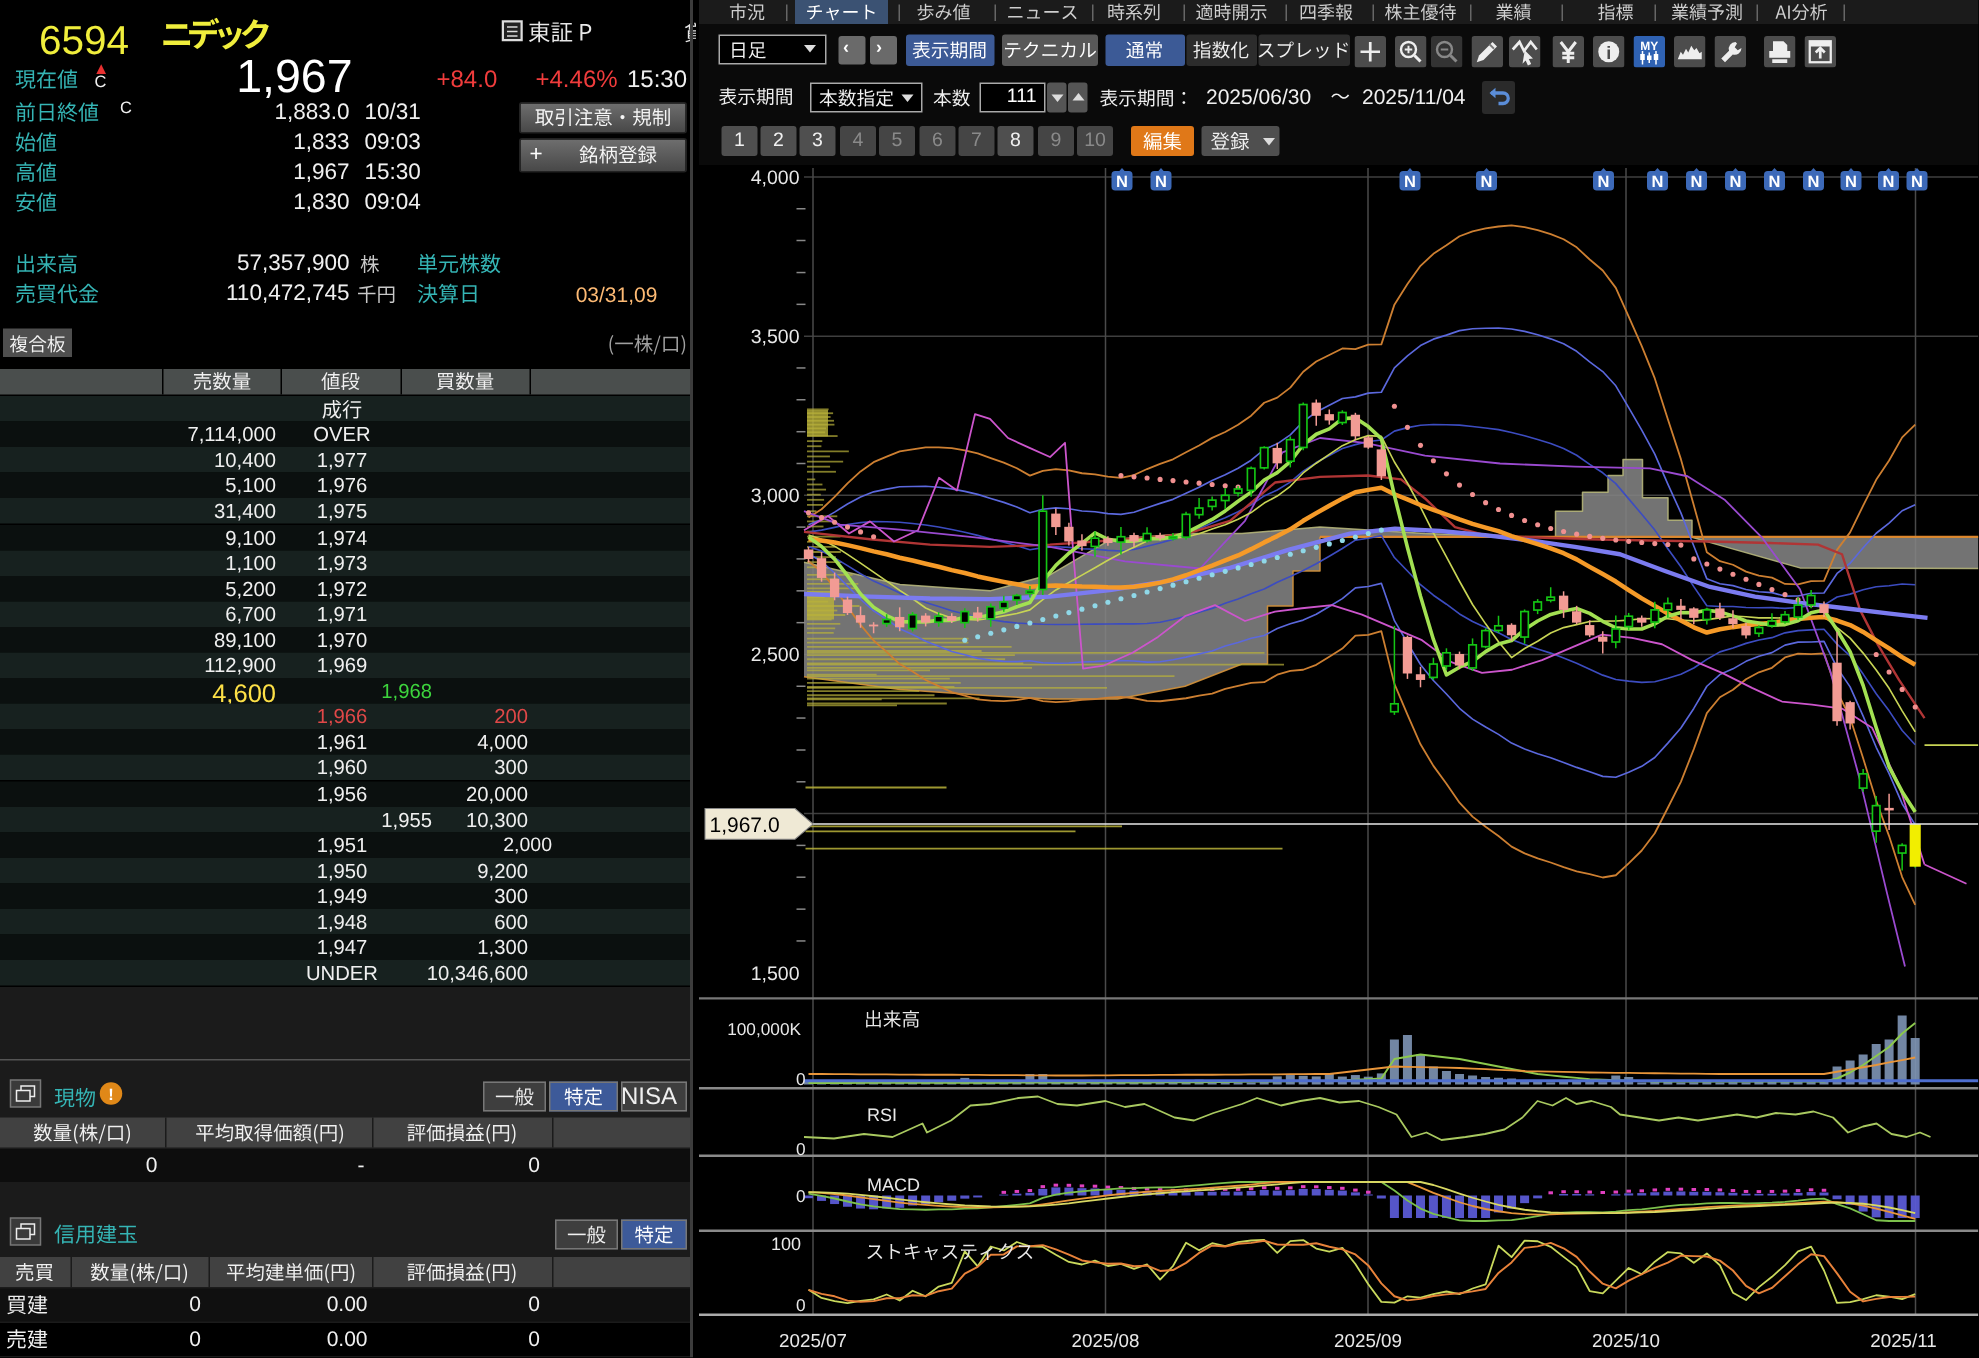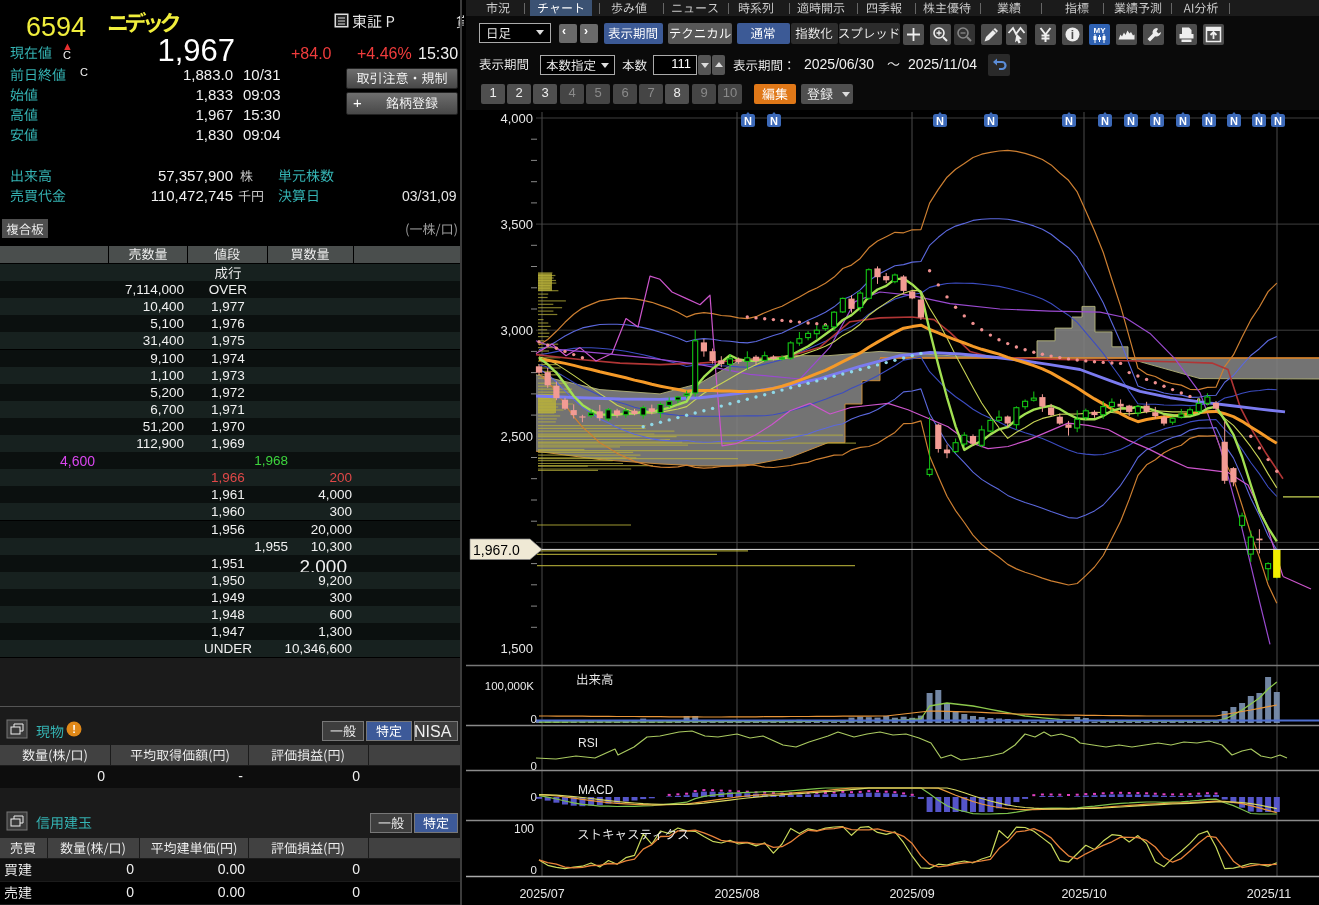--- a/index.html
+++ b/index.html
@@ -714,21 +714,21 @@
 <div style="position:absolute;left:120px;top:66px;width:113px;text-align:right;font-size:15px;color:#f0f0f0">1,883.0</div>
 <div style="position:absolute;left:243px;top:66px;font-size:15px;color:#f0f0f0">10/31</div>
 <div style="position:absolute;left:120px;top:86px;width:113px;text-align:right;font-size:15px;color:#f0f0f0">1,833</div>
 <div style="position:absolute;left:243px;top:86px;font-size:15px;color:#f0f0f0">09:03</div>
 <div style="position:absolute;left:120px;top:106px;width:113px;text-align:right;font-size:15px;color:#f0f0f0">1,967</div>
 <div style="position:absolute;left:243px;top:106px;font-size:15px;color:#f0f0f0">15:30</div>
 <div style="position:absolute;left:120px;top:126px;width:113px;text-align:right;font-size:15px;color:#f0f0f0">1,830</div>
 <div style="position:absolute;left:243px;top:126px;font-size:15px;color:#f0f0f0">09:04</div>
 <div style="position:absolute;left:100px;top:167px;width:133px;text-align:right;font-size:15px;color:#f0f0f0">57,357,900</div>
 <div style="position:absolute;left:90px;top:187px;width:143px;text-align:right;font-size:15px;color:#f0f0f0">110,472,745</div>
-<div style="position:absolute;left:402px;top:188px;width:78px;text-align:left;font-size:14px;color:#e5e5e5">03/31,09</div>
+<div style="position:absolute;left:372px;top:188px;width:78px;text-align:center;font-size:14px;color:#fdba74">03/31,09</div>
 <div style="position:absolute;left:346px;top:68px;width:110px;height:19px;background:linear-gradient(#6e6e6e,#484848);border:1px solid #222;border-radius:2px"></div>
 <div style="position:absolute;left:346px;top:92px;width:110px;height:21px;background:linear-gradient(#6e6e6e,#484848);border:1px solid #222;border-radius:2px"></div>
 <div style="position:absolute;left:353px;top:94px;font-size:15px;color:#fff">+</div>
 <div style="position:absolute;left:2px;top:219px;width:46px;height:19px;background:#4e4e4e"></div>
 <div style="position:absolute;left:0;top:246px;width:460px;height:17px;background:#4a4e4d"></div>
 <div style="position:absolute;left:108px;top:246px;width:1px;height:17px;background:#000"></div>
 <div style="position:absolute;left:187px;top:246px;width:1px;height:17px;background:#000"></div>
 <div style="position:absolute;left:267px;top:246px;width:1px;height:17px;background:#000"></div>
 <div style="position:absolute;left:353px;top:246px;width:1px;height:17px;background:#000"></div>
 <div style="position:absolute;left:0;top:264.0px;width:460px;height:17.1px;background:#17211f"></div>
@@ -750,46 +750,46 @@
 <div style="position:absolute;left:0;top:366.6px;width:460px;height:17.1px;background:#17211f"></div>
 <div style="position:absolute;left:60px;top:367.6px;width:124px;text-align:right;font-size:13.5px;color:#f0f0f0">1,100</div>
 <div style="position:absolute;left:168px;top:367.6px;width:120px;text-align:center;font-size:13.5px;color:#f0f0f0">1,973</div>
 <div style="position:absolute;left:0;top:383.7px;width:460px;height:17.1px;background:#0b100f"></div>
 <div style="position:absolute;left:60px;top:384.7px;width:124px;text-align:right;font-size:13.5px;color:#f0f0f0">5,200</div>
 <div style="position:absolute;left:168px;top:384.7px;width:120px;text-align:center;font-size:13.5px;color:#f0f0f0">1,972</div>
 <div style="position:absolute;left:0;top:400.8px;width:460px;height:17.1px;background:#17211f"></div>
 <div style="position:absolute;left:60px;top:401.8px;width:124px;text-align:right;font-size:13.5px;color:#f0f0f0">6,700</div>
 <div style="position:absolute;left:168px;top:401.8px;width:120px;text-align:center;font-size:13.5px;color:#f0f0f0">1,971</div>
 <div style="position:absolute;left:0;top:417.9px;width:460px;height:17.1px;background:#0b100f"></div>
-<div style="position:absolute;left:60px;top:418.9px;width:124px;text-align:right;font-size:13.5px;color:#f0f0f0">51,200</div>
+<div style="position:absolute;left:60px;top:418.9px;width:124px;text-align:right;font-size:13.5px;color:#f0f0f0">89,100</div>
 <div style="position:absolute;left:168px;top:418.9px;width:120px;text-align:center;font-size:13.5px;color:#f0f0f0">1,970</div>
 <div style="position:absolute;left:0;top:435.0px;width:460px;height:17.1px;background:#17211f"></div>
 <div style="position:absolute;left:60px;top:436.0px;width:124px;text-align:right;font-size:13.5px;color:#f0f0f0">112,900</div>
 <div style="position:absolute;left:168px;top:436.0px;width:120px;text-align:center;font-size:13.5px;color:#f0f0f0">1,969</div>
 <div style="position:absolute;left:0;top:452.1px;width:460px;height:17.1px;background:#0b100f"></div>
-<div style="position:absolute;left:60px;top:453.1px;width:124px;font-size:14px;color:#d946ef">4,600</div>
+<div style="position:absolute;left:60px;top:453.1px;width:124px;text-align:right;font-size:17px;color:#fde047">4,600</div>
 <div style="position:absolute;left:168px;top:453.1px;width:120px;text-align:right;font-size:13.5px;color:#3dd43d">1,968</div>
 <div style="position:absolute;left:0;top:469.2px;width:460px;height:17.1px;background:#17211f"></div>
 <div style="position:absolute;left:168px;top:470.2px;width:120px;text-align:center;font-size:13.5px;color:#e04848">1,966</div>
 <div style="position:absolute;left:240px;top:470.2px;width:112px;text-align:right;font-size:13.5px;color:#e04848">200</div>
 <div style="position:absolute;left:0;top:486.3px;width:460px;height:17.1px;background:#0b100f"></div>
 <div style="position:absolute;left:168px;top:487.3px;width:120px;text-align:center;font-size:13.5px;color:#f0f0f0">1,961</div>
 <div style="position:absolute;left:240px;top:487.3px;width:112px;text-align:right;font-size:13.5px;color:#f0f0f0">4,000</div>
 <div style="position:absolute;left:0;top:503.4px;width:460px;height:17.1px;background:#17211f"></div>
 <div style="position:absolute;left:168px;top:504.4px;width:120px;text-align:center;font-size:13.5px;color:#f0f0f0">1,960</div>
 <div style="position:absolute;left:240px;top:504.4px;width:112px;text-align:right;font-size:13.5px;color:#f0f0f0">300</div>
 <div style="position:absolute;left:0;top:520.5px;width:460px;height:17.1px;background:#0b100f"></div>
 <div style="position:absolute;left:168px;top:521.5px;width:120px;text-align:center;font-size:13.5px;color:#f0f0f0">1,956</div>
 <div style="position:absolute;left:240px;top:521.5px;width:112px;text-align:right;font-size:13.5px;color:#f0f0f0">20,000</div>
 <div style="position:absolute;left:0;top:537.6px;width:460px;height:17.1px;background:#17211f"></div>
 <div style="position:absolute;left:168px;top:538.6px;width:120px;text-align:right;font-size:13.5px;color:#f0f0f0">1,955</div>
 <div style="position:absolute;left:240px;top:538.6px;width:112px;text-align:right;font-size:13.5px;color:#f0f0f0">10,300</div>
 <div style="position:absolute;left:0;top:554.7px;width:460px;height:17.1px;background:#0b100f"></div>
 <div style="position:absolute;left:168px;top:555.7px;width:120px;text-align:center;font-size:13.5px;color:#f0f0f0">1,951</div>
-<div style="position:absolute;left:235px;top:555.7px;width:112px;text-align:right;font-size:19px;color:#f0f0f0">2,000</div>
+<div style="position:absolute;left:256px;top:555.7px;width:112px;text-align:right;font-size:13px;color:#f0f0f0">2,000</div>
 <div style="position:absolute;left:0;top:571.8px;width:460px;height:17.1px;background:#17211f"></div>
 <div style="position:absolute;left:168px;top:572.8px;width:120px;text-align:center;font-size:13.5px;color:#f0f0f0">1,950</div>
 <div style="position:absolute;left:240px;top:572.8px;width:112px;text-align:right;font-size:13.5px;color:#f0f0f0">9,200</div>
 <div style="position:absolute;left:0;top:588.9px;width:460px;height:17.1px;background:#0b100f"></div>
 <div style="position:absolute;left:168px;top:589.9px;width:120px;text-align:center;font-size:13.5px;color:#f0f0f0">1,949</div>
 <div style="position:absolute;left:240px;top:589.9px;width:112px;text-align:right;font-size:13.5px;color:#f0f0f0">300</div>
 <div style="position:absolute;left:0;top:606.0px;width:460px;height:17.1px;background:#17211f"></div>
 <div style="position:absolute;left:168px;top:607.0px;width:120px;text-align:center;font-size:13.5px;color:#f0f0f0">1,948</div>
 <div style="position:absolute;left:240px;top:607.0px;width:112px;text-align:right;font-size:13.5px;color:#f0f0f0">600</div>
 <div style="position:absolute;left:0;top:623.1px;width:460px;height:17.1px;background:#0b100f"></div>

